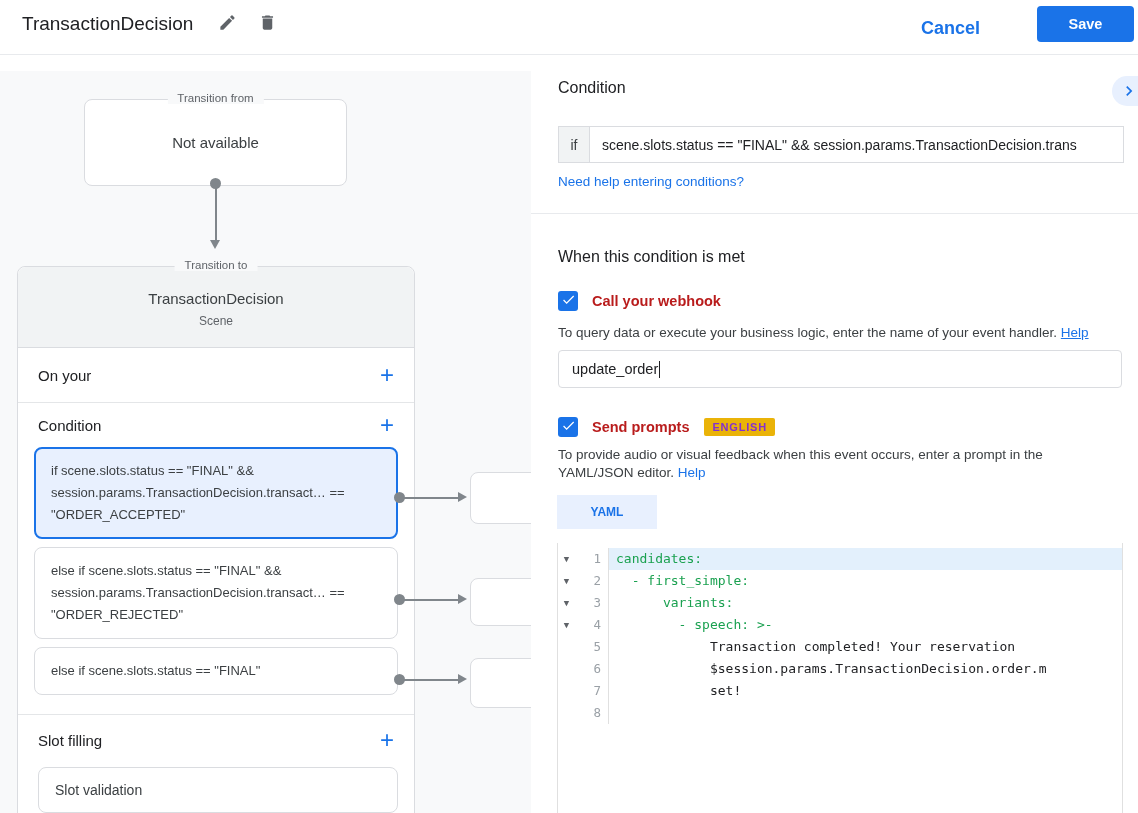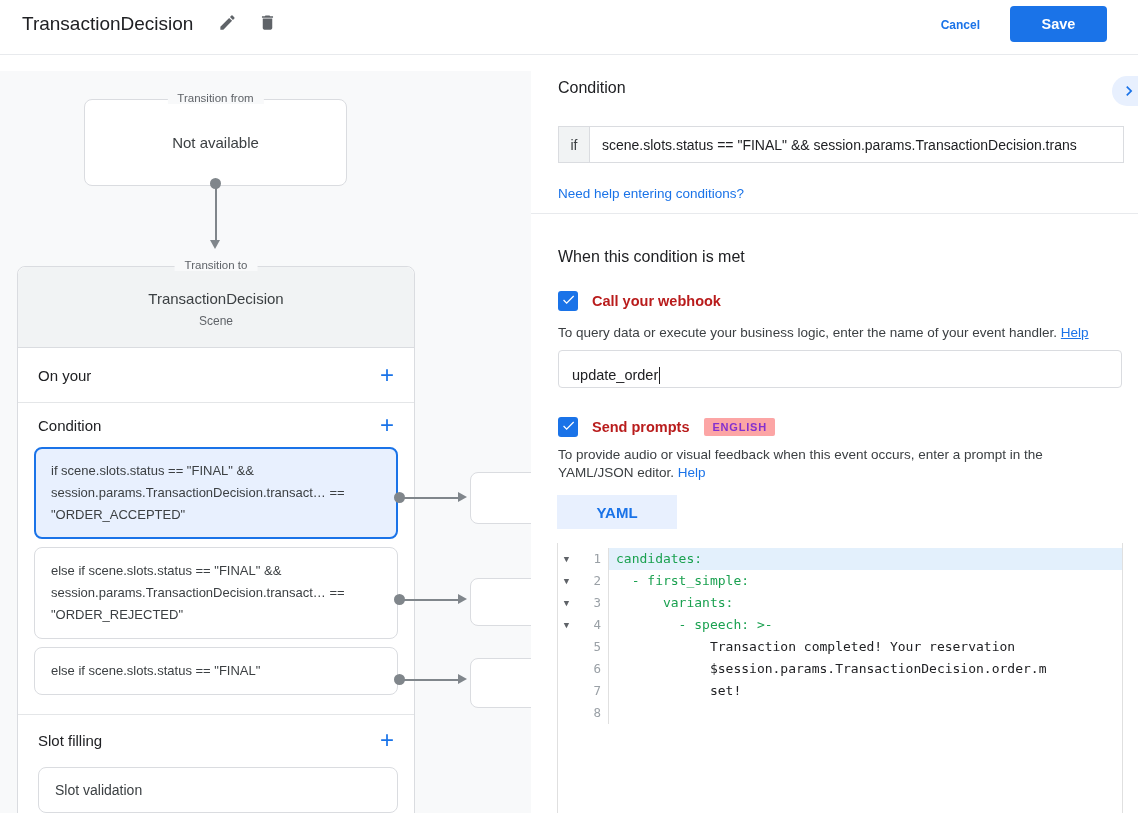--- a/index.html
+++ b/index.html
@@ -7,23 +7,23 @@
        font-family:"Liberation Sans","DejaVu Sans",sans-serif;color:#202124;
        background:#fff;}
   
   .topbar{position:absolute;left:0;top:0;width:1138px;height:55px;background:#fff;
           border-bottom:1px solid #e8eaed;box-sizing:border-box;}
   .app-title{position:absolute;left:22px;top:13px;font-size:19px;color:#202124;}
   .icon-btn{position:absolute;top:13px;width:22px;height:22px;border:none;background:transparent;
             padding:0;cursor:pointer;}
   .icon-btn svg{width:19px;height:19px;fill:#5f6368;}
   .btn-cancel{position:absolute;right:148px;top:10px;border:none;background:transparent;
-              color:#1a73e8;font-size:12px;font-weight:600;cursor:pointer;padding:8px 10px;
+              color:#1a73e8;font-size:18px;font-weight:600;cursor:pointer;padding:8px 10px;
               font-family:inherit;}
-  .btn-save{position:absolute;right:31px;top:6px;width:97px;height:36px;background:#1a73e8;
+  .btn-save{position:absolute;right:4px;top:6px;width:97px;height:36px;background:#1a73e8;
             color:#fff;border:none;border-radius:4px;font-size:14.5px;font-weight:600;
             cursor:pointer;font-family:inherit;}
   
   .left-pane{position:absolute;left:0;top:71px;width:531px;height:758px;background:#f8f9fa;
              overflow:hidden;}
   .legend{position:absolute;top:-8px;left:50%;transform:translateX(-50%);font-size:11.5px;
           color:#5f6368;background:#f8f9fa;padding:0 10px;white-space:nowrap;}
   .tfrom-box{position:absolute;left:84px;top:28px;width:263px;height:87px;background:#fff;
              border:1px solid #dadce0;border-radius:8px;box-sizing:border-box;}
   .tfrom-content{position:absolute;left:0;right:0;top:0;bottom:0;display:flex;align-items:center;
@@ -67,37 +67,37 @@
                 text-align:left;}
   .collapse-btn svg{width:20px;height:20px;fill:#1a73e8;vertical-align:middle;}
   .if-row{position:absolute;left:27px;top:71px;width:566px;height:37px;display:flex;}
   .if-prefix{width:31px;background:#f1f3f4;border:1px solid #dadce0;border-right:none;
              display:flex;align-items:center;justify-content:center;font-size:14px;color:#3c4043;
              box-sizing:border-box;}
   .if-input{flex:1;border:1px solid #dadce0;background:#fff;font-size:14px;color:#202124;
             padding:0 12px;display:flex;align-items:center;white-space:nowrap;overflow:hidden;
             box-sizing:border-box;}
   .link{color:#1a73e8;text-decoration:none;cursor:pointer;}
-  .help-link-row{position:absolute;left:27px;top:131px;font-size:13.5px;}
+  .help-link-row{position:absolute;left:27px;top:119px;font-size:13.5px;}
   .panel-divider{position:absolute;left:0;top:158px;width:607px;height:1px;background:#e8eaed;}
   .check-row{position:absolute;left:27px;display:flex;align-items:center;}
   .checkbox{width:20px;height:20px;background:#1a73e8;border-radius:3px;display:flex;
             align-items:center;justify-content:center;cursor:pointer;flex:none;}
   .checkbox svg{width:15px;height:15px;fill:#fff;}
   .check-label{margin-left:14px;font-size:14.5px;font-weight:700;color:#b91c1c;}
-  .badge{margin-left:15px;background:#fca5a5;color:#8430ce;font-size:11px;font-weight:700;
+  .badge{margin-left:15px;background:#eab308;color:#8430ce;font-size:11px;font-weight:700;
          letter-spacing:0.8px;padding:3px 8px;border-radius:2px;}
   .desc{position:absolute;left:27px;font-size:13.5px;color:#3c4043;line-height:18px;}
   .text-input{position:absolute;left:27px;width:564px;height:38px;border:1px solid #dadce0;
-              border-radius:4px;display:flex;padding:16px 13px;font-size:14.5px;
+              border-radius:4px;display:flex;align-items:center;padding:16px 13px;font-size:14.5px;
               color:#202124;box-sizing:border-box;background:#fff;cursor:text;}
   .caret{display:inline-block;width:1px;height:17px;background:#202124;margin-left:1px;
          vertical-align:-3px;}
   .tabs{position:absolute;left:26px;top:440px;display:flex;height:34px;}
-  .tab{width:120px;display:flex;align-items:center;justify-content:center;font-size:15px;
+  .tab{width:100px;display:flex;align-items:center;justify-content:center;font-size:12px;
        font-weight:600;color:#5f6368;cursor:pointer;}
   .tab.active{background:#e8f0fe;color:#1a73e8;}
   
   .editor{position:absolute;left:26px;top:488px;width:566px;height:270px;
           border-left:1px solid #e0e0e0;border-right:1px solid #e0e0e0;box-sizing:border-box;
           padding-top:5px;background:#fff;}
   .ed-row{display:flex;height:22px;font-family:"DejaVu Sans Mono","Liberation Mono",monospace;
           font-size:13px;line-height:22px;}
   .ed-fold{width:17px;text-align:center;color:#5f6368;font-size:9px;flex:none;cursor:pointer;}
   .ed-num{width:26px;text-align:right;padding-right:7px;color:#9aa0a6;flex:none;

